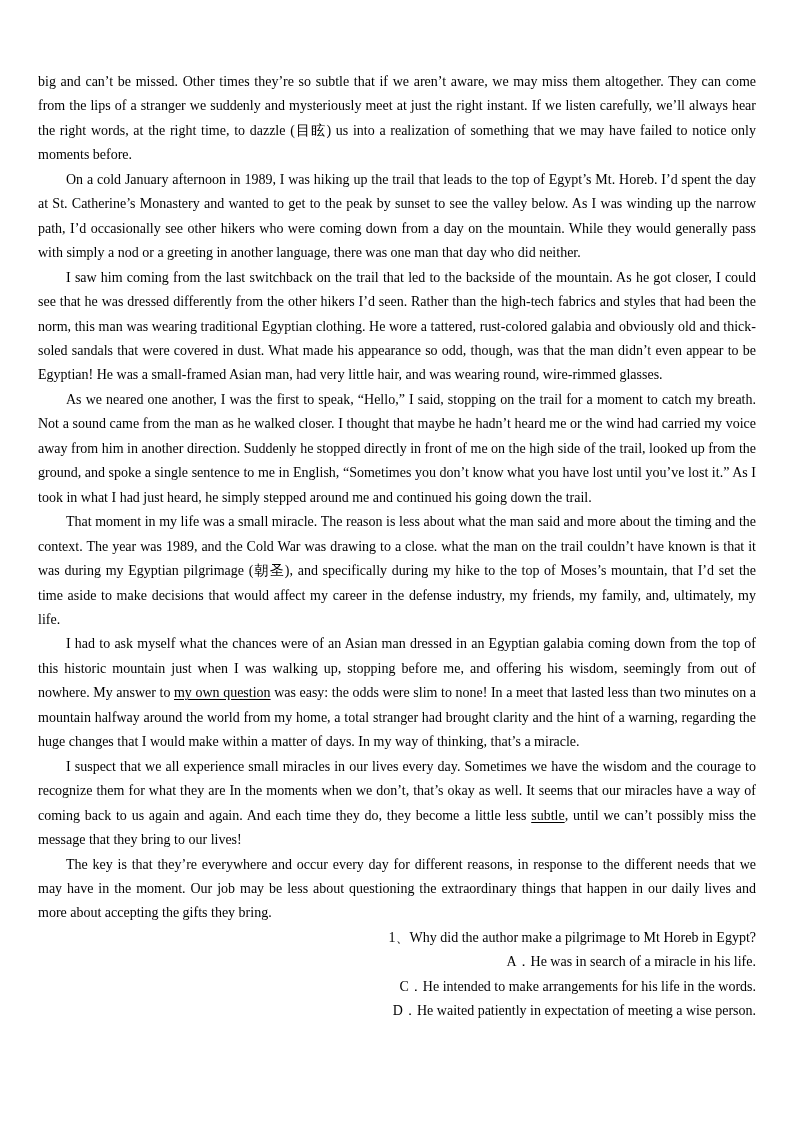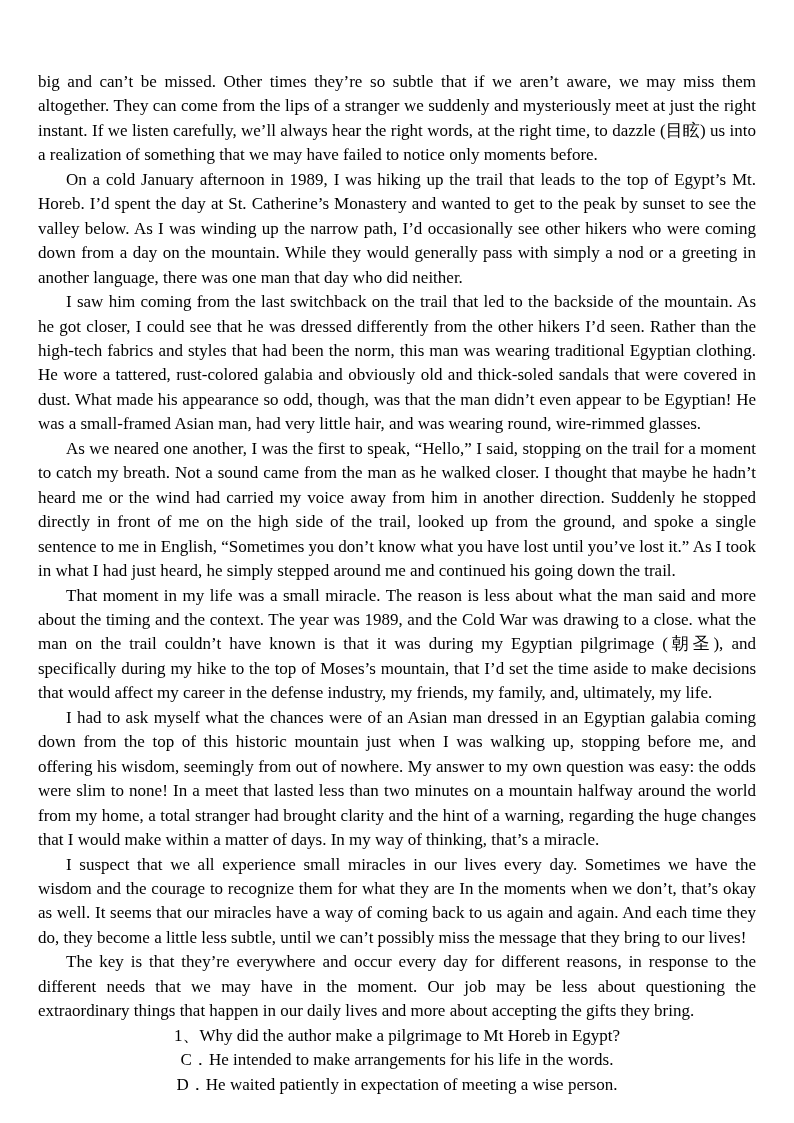--- a/index.html
+++ b/index.html
@@ -12,33 +12,34 @@
     background: #ffffff;
     color: #000000;
     font-family: "Liberation Serif", "DejaVu Serif", serif;
     overflow: hidden;
   }
   .content {
     position: absolute;
     top: 70px;
     left: 38px;
     width: 718px;
-    font-size: 17px;
+    font-size: 14px;
     line-height: 24.45px;
   }
   .para {
     text-align: justify;
     text-indent: 28px;
   }
   .para.noindent { text-indent: 0; }
   .u {
+    text-decoration: underline;
     text-underline-offset: 2px;
   }
   .question-line, .option {
-    text-align: center;
+    text-align: right;
   }
 </style>
 </head>
 <body>
 
 <div class="page">
   <div class="content">
 
     <div>
       <p class="para noindent"><span>big and can’t be missed. Other times they’re so subtle that if we aren’t aware, we may miss them altogether. They can come from the lips of a stranger we suddenly and mysteriously meet at just the right instant. If we listen carefully, we’ll always hear the right words, at the right time, to dazzle (目眩) us into a realization of something that we may have failed to notice only moments before.</span></p>
@@ -46,18 +47,19 @@
       <p class="para"><span>I saw him coming from the last switchback on the trail that led to the backside of the mountain. As he got closer, I could see that he was dressed differently from the other hikers I’d seen. Rather than the high-tech fabrics and styles that had been the norm, this man was wearing traditional Egyptian clothing. He wore a tattered, rust-colored galabia and obviously old and thick-soled sandals that were covered in dust. What made his appearance so odd, though, was that the man didn’t even appear to be Egyptian! He was a small-framed Asian man, had very little hair, and was wearing round, wire-rimmed glasses.</span></p>
       <p class="para"><span>As we neared one another, I was the first to speak, “Hello,” I said, stopping on the trail for a moment to catch my breath. Not a sound came from the man as he walked closer. I thought that maybe he hadn’t heard me or the wind had carried my voice away from him in another direction. Suddenly he stopped directly in front of me on the high side of the trail, looked up from the ground, and spoke a single sentence to me in English, “Sometimes you don’t know what you have lost until you’ve lost it.” As I took in what I had just heard, he simply stepped around me and continued his going down the trail.</span></p>
       <p class="para"><span>That moment in my life was a small miracle. The reason is less about what the man said and more about the timing and the context. The year was 1989, and the Cold War was drawing to a close. what the man on the trail couldn’t have known is that it was during my Egyptian pilgrimage (朝圣), and specifically during my hike to the top of Moses’s mountain, that I’d set the time aside to make decisions that would affect my career in the defense industry, my friends, my family, and, ultimately, my life.</span></p>
       <p class="para"><span>I had to ask myself what the chances were of an Asian man dressed in an Egyptian galabia coming down from the top of this historic mountain just when I was walking up, stopping before me, and offering his wisdom, seemingly from out of nowhere. My answer to </span><span class="u">my own question</span><span> was easy: the odds were slim to none! In a meet that lasted less than two minutes on a mountain halfway around the world from my home, a total stranger had brought clarity and the hint of a warning, regarding the huge changes that I would make within a matter of days. In my way of thinking, that’s a miracle.</span></p>
       <p class="para"><span>I suspect that we all experience small miracles in our lives every day. Sometimes we have the wisdom and the courage to recognize them for what they are In the moments when we don’t, that’s okay as well. It seems that our miracles have a way of coming back to us again and again. And each time they do, they become a little less </span><span class="u">subtle</span><span>, until we can’t possibly miss the message that they bring to our lives!</span></p>
       <p class="para"><span>The key is that they’re everywhere and occur every day for different reasons, in response to the different needs that we may have in the moment. Our job may be less about questioning the extraordinary things that happen in our daily lives and more about accepting the gifts they bring.</span></p>
     </div>
 
     <div>
       <div class="question-line"><span>1、</span><span>Why did the author make a pilgrimage to Mt Horeb in Egypt?</span></div>
+      <div class="option"><span>A．</span><span>He was in search of a miracle in his life.</span></div>
       <div class="option"><span>C．</span><span>He intended to make arrangements for his life in the words.</span></div>
       <div class="option"><span>D．</span><span>He waited patiently in expectation of meeting a wise person.</span></div>
     </div>
 
   </div>
 </div>
 
 </body></html>

